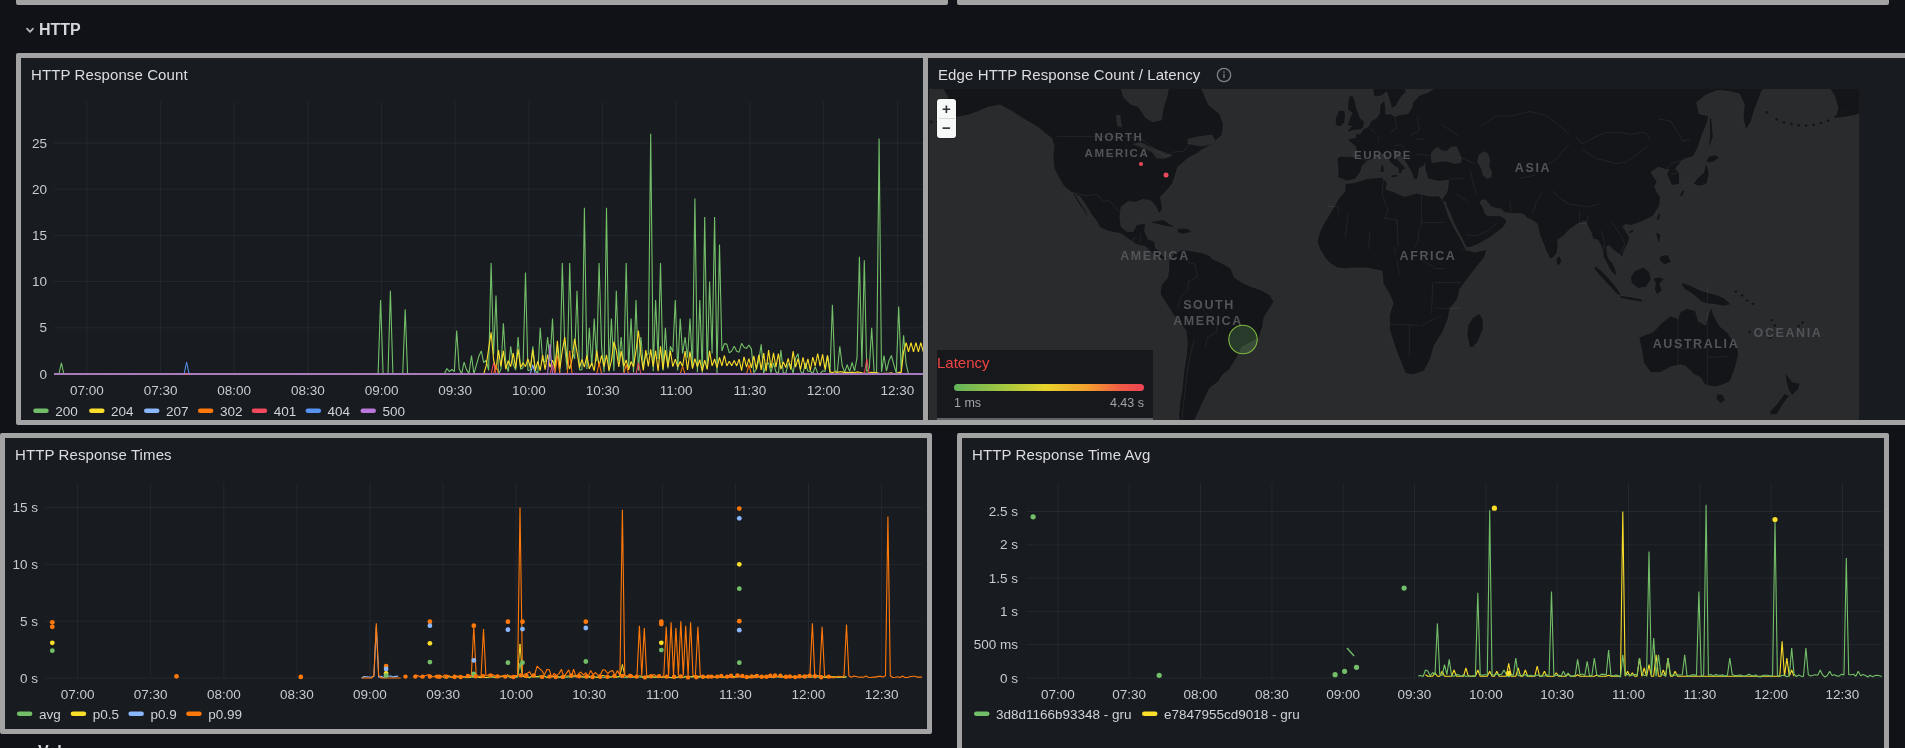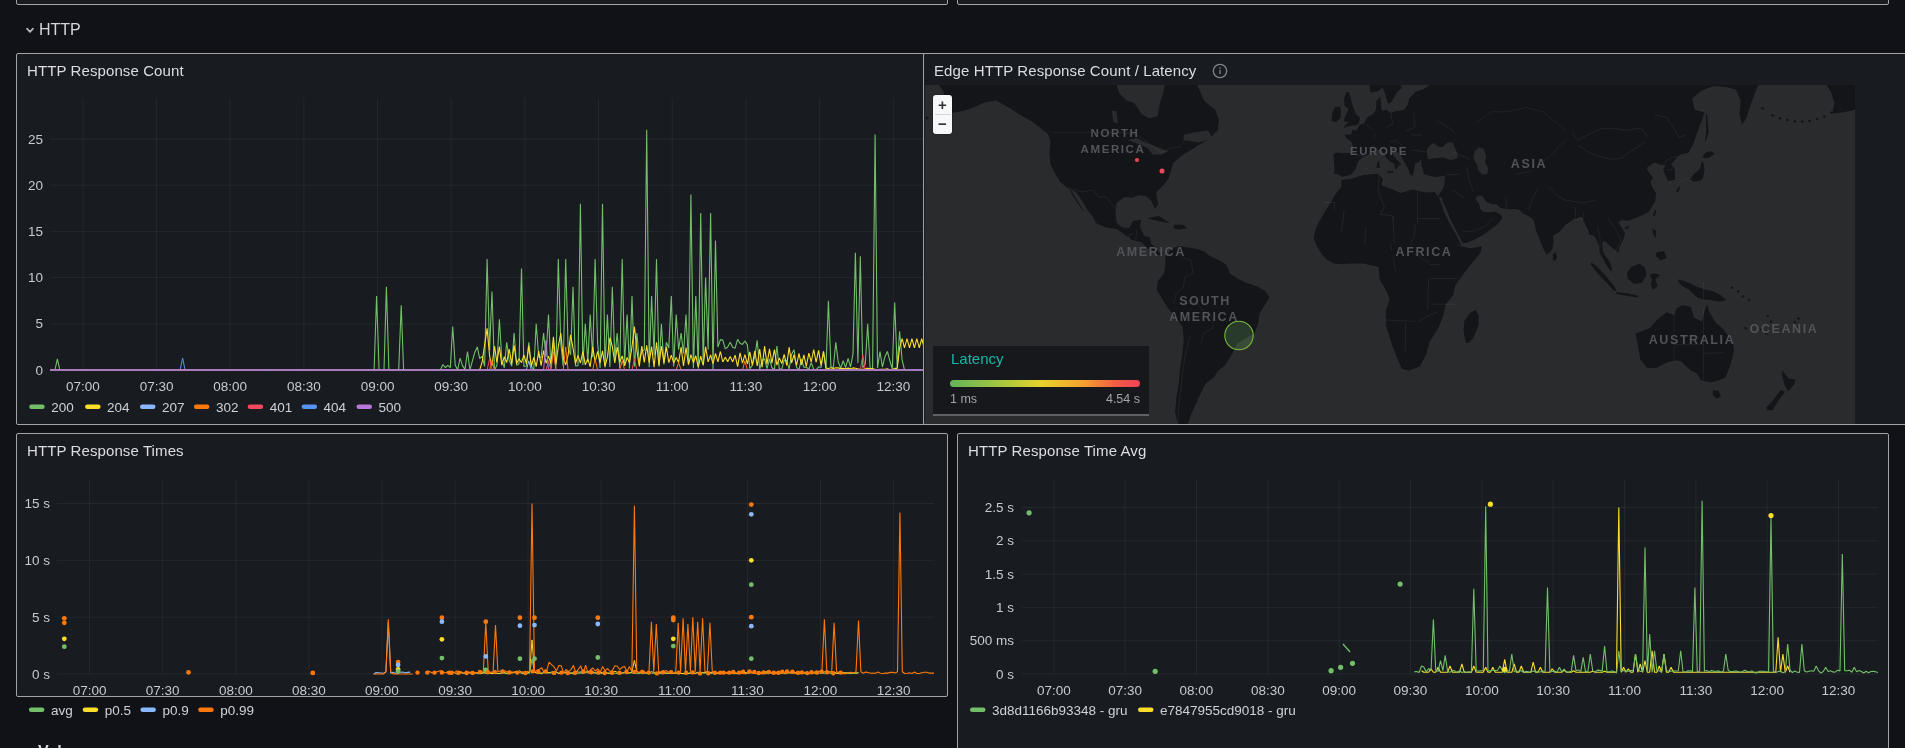--- a/index.html
+++ b/index.html
@@ -1,25 +1,25 @@
 <!DOCTYPE html>
 <html><head><meta charset="utf-8"><style>
 html,body{margin:0;padding:0;background:#111217;width:1905px;height:748px;overflow:hidden;position:relative;font-family:"Liberation Sans",sans-serif}
-.panel{position:absolute;background:#181b1f;border:1px solid #a3a3a3;border-radius:2px;box-sizing:border-box}
+.panel{position:absolute;background:#181b1f;border:5px solid #a3a3a3;border-radius:2px;box-sizing:border-box}
 .ptitle{position:absolute;left:10px;top:8px;font-size:15px;font-weight:400;color:#dcdde2;letter-spacing:0.1px}
 .al{font:400 13.5px "Liberation Sans",sans-serif;fill:#c7cad1}
 .ll{font:400 13.5px "Liberation Sans",sans-serif;fill:#d0d2da}
 .land{fill:#141518;stroke:rgba(255,255,255,0.055);stroke-width:0.7}
 </style></head><body>
 <div class="panel" style="left:16px;top:-60px;width:932px;height:65px"></div>
 <div class="panel" style="left:957px;top:-60px;width:932px;height:65px"></div>
 <svg width="14" height="14" viewBox="0 0 14 14" style="position:absolute;left:23px;top:23px">
     <path d="M4 5.6 L7 8.8 L10 5.6" fill="none" stroke="#b0b3ba" stroke-width="1.8" stroke-linecap="round" stroke-linejoin="round"></path>
   </svg>
-<div style="position:absolute;left:39px;top:21px;font-size:16px;font-weight:400;color:#d5d6dc">HTTP</div>
+<div style="position:absolute;left:39px;top:21px;font-size:16px;font-weight:700;color:#d5d6dc">HTTP</div>
 
 <div class="panel" style="left:16px;top:53px;width:932px;height:372px">
   <div class="ptitle">HTTP Response Count</div>
   <svg width="930" height="369" style="position:absolute;left:0;top:0">
 <line x1="65.9" y1="44" x2="65.9" y2="316" stroke="rgba(204,204,220,0.07)" stroke-width="1"></line>
       <line x1="139.6" y1="44" x2="139.6" y2="316" stroke="rgba(204,204,220,0.07)" stroke-width="1"></line>
       <line x1="213.2" y1="44" x2="213.2" y2="316" stroke="rgba(204,204,220,0.07)" stroke-width="1"></line>
       <line x1="286.9" y1="44" x2="286.9" y2="316" stroke="rgba(204,204,220,0.07)" stroke-width="1"></line>
       <line x1="360.6" y1="44" x2="360.6" y2="316" stroke="rgba(204,204,220,0.07)" stroke-width="1"></line>
       <line x1="434.2" y1="44" x2="434.2" y2="316" stroke="rgba(204,204,220,0.07)" stroke-width="1"></line>
@@ -240,29 +240,29 @@
       <circle cx="237" cy="86" r="2.5" fill="#ea4b5c"></circle>
       <circle cx="314" cy="250.5" r="14.2" fill="rgba(115,191,105,0.22)" stroke="#7eb73f" stroke-width="1.1"></circle>
     </svg>
 
 <div style="position:absolute;left:9px;top:41px;width:19px;height:39px;background:#f7f8f8;border-radius:3px;box-shadow:0 0 0 1px rgba(0,0,0,0.15)">
 <div style="position:absolute;left:0;top:0;width:19px;height:19px;color:#2c3235;font:700 15px 'Liberation Sans',sans-serif;text-align:center;line-height:19px">+</div>
 <div style="position:absolute;left:1.5px;top:19px;width:16px;height:1px;background:#d5d6d8"></div>
 <div style="position:absolute;left:0;top:20px;width:19px;height:19px;color:#2c3235;font:700 15px 'Liberation Sans',sans-serif;text-align:center;line-height:18px">−</div>
 </div>
 <div style="position:absolute;left:9px;top:292px;width:216px;height:70px;background:rgba(20,22,26,0.88)">
-  <div style="font:400 15px 'Liberation Sans',sans-serif;color:#14b8a6;padding:4px 0 0 18px">Latency</div>
+  <div style="font:400 15px 'Liberation Sans',sans-serif;color:#ef4444;padding:4px 0 0 0">Latency</div>
   <div style="position:absolute;left:17px;top:34px;width:190px;height:7px;border-radius:3.5px;background:linear-gradient(90deg,#62b35a 0%,#a9c83e 28%,#e7d32b 48%,#f4a02f 70%,#f05a45 88%,#ee4355 100%)"></div>
   <div style="position:absolute;left:17px;top:46px;font:400 12.5px 'Liberation Sans',sans-serif;color:#9fa3aa">1 ms</div>
-  <div style="position:absolute;right:9px;top:46px;font:400 12.5px 'Liberation Sans',sans-serif;color:#9fa3aa">4.54 s</div>
+  <div style="position:absolute;right:9px;top:46px;font:400 12.5px 'Liberation Sans',sans-serif;color:#9fa3aa">4.43 s</div>
   <div style="position:absolute;left:0;bottom:0;width:216px;height:2.5px;background:#5e6166"></div>
 </div>
 </div>
 
-<div class="panel" style="left:16px;top:433px;width:932px;height:264px">
+<div class="panel" style="left:0;top:433px;width:932px;height:301px">
   <div class="ptitle">HTTP Response Times</div>
   <svg width="930" height="298" style="position:absolute;left:0;top:0">
 <line x1="72.6" y1="45" x2="72.6" y2="240" stroke="rgba(204,204,220,0.07)" stroke-width="1"></line>
       <line x1="145.7" y1="45" x2="145.7" y2="240" stroke="rgba(204,204,220,0.07)" stroke-width="1"></line>
       <line x1="218.8" y1="45" x2="218.8" y2="240" stroke="rgba(204,204,220,0.07)" stroke-width="1"></line>
       <line x1="291.9" y1="45" x2="291.9" y2="240" stroke="rgba(204,204,220,0.07)" stroke-width="1"></line>
       <line x1="365.0" y1="45" x2="365.0" y2="240" stroke="rgba(204,204,220,0.07)" stroke-width="1"></line>
       <line x1="438.1" y1="45" x2="438.1" y2="240" stroke="rgba(204,204,220,0.07)" stroke-width="1"></line>
       <line x1="511.1" y1="45" x2="511.1" y2="240" stroke="rgba(204,204,220,0.07)" stroke-width="1"></line>
       <line x1="584.2" y1="45" x2="584.2" y2="240" stroke="rgba(204,204,220,0.07)" stroke-width="1"></line>

